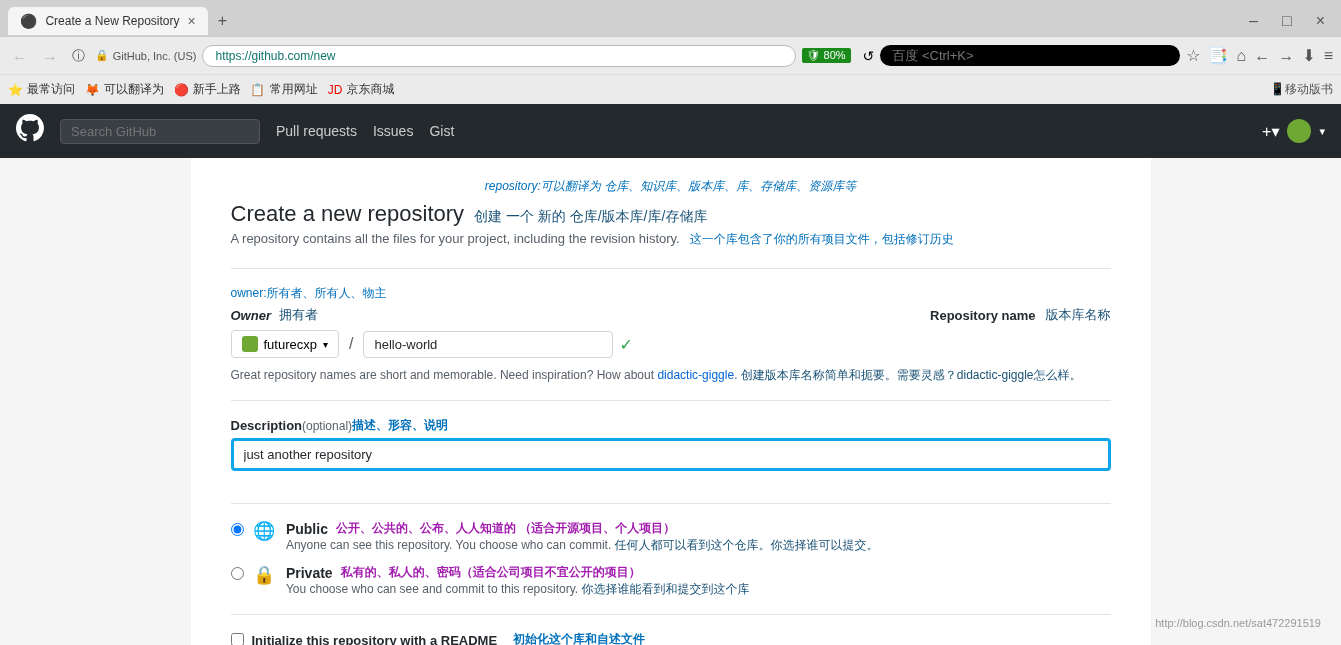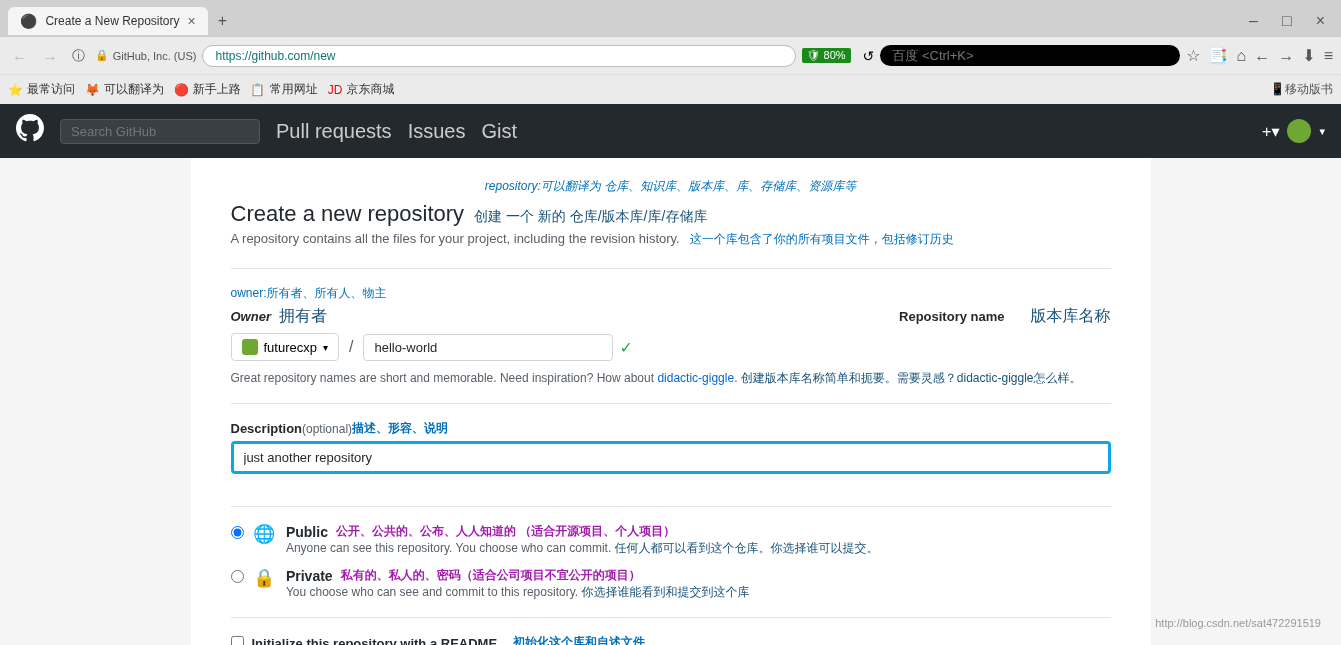--- a/index.html
+++ b/index.html
@@ -26,41 +26,41 @@
     .toolbar-icons { display: flex; gap: 8px; align-items: center; color: #555; font-size: 16px; margin-left: auto; }
 
     .bookmarks-bar { background: #ebebeb; padding: 3px 8px; display: flex; gap: 10px; align-items: center; border-top: 1px solid #ddd; font-size: 12px; height: 30px; overflow: hidden; }
     .bookmark { display: flex; align-items: center; gap: 4px; color: #333; cursor: pointer; white-space: nowrap; }
     .bm-icon { font-size: 12px; }
 
     
     .gh-nav { background: #24292e; padding: 0 16px; display: flex; align-items: center; height: 54px; gap: 16px; }
     .gh-logo { color: white; font-size: 28px; }
     .gh-search { background: #3a3f45; border: 1px solid #555; border-radius: 4px; padding: 4px 10px; color: #ccc; font-size: 13px; width: 200px; }
-    .gh-nav-links { display: flex; gap: 16px; color: #ccc; font-size: 20px; }
+    .gh-nav-links { display: flex; gap: 16px; color: #ccc; font-size: 14px; }
     .gh-nav-links a { color: #ccc; text-decoration: none; cursor: pointer; }
     .gh-nav-right { margin-left: auto; display: flex; align-items: center; gap: 8px; }
     .gh-plus-btn { color: white; font-size: 16px; cursor: pointer; }
     .gh-avatar { width: 24px; height: 24px; border-radius: 50%; background: #6ea832; display: inline-block; }
 
     
     .main-content { background: white; max-width: 960px; margin: 0 auto; padding: 20px 40px 40px; }
 
     .translation-note { color: #0070bb; font-size: 12px; text-align: center; margin-bottom: 6px; font-style: italic; }
     .page-title { font-size: 22px; font-weight: 300; color: #24292e; display: flex; align-items: baseline; gap: 10px; flex-wrap: wrap; margin-bottom: 4px; }
     .page-title-cn { color: #1a5276; font-size: 14px; }
     .page-desc { font-size: 13px; color: #586069; display: flex; gap: 10px; flex-wrap: wrap; margin-bottom: 20px; }
     .page-desc-cn { color: #0070bb; font-size: 12px; }
 
     .section-divider { border: none; border-top: 1px solid #e1e4e8; margin: 16px 0; }
 
     .owner-label-cn { color: #0070bb; font-size: 12px; margin-bottom: 4px; }
     .form-row { display: flex; align-items: center; gap: 6px; margin-bottom: 4px; }
     .form-label { font-size: 13px; font-weight: 600; color: #24292e; }
-    .form-label-cn { color: #1a5276; font-size: 16px; font-family: Liberation Mono, monospace; }
+    .form-label-cn { color: #1a5276; font-size: 13px; font-family: Liberation Mono, monospace; }
 
     .owner-select { display: flex; align-items: center; gap: 6px; border: 1px solid #d1d5da; border-radius: 4px; padding: 5px 10px; background: white; cursor: pointer; font-size: 13px; text-align: right; }
     .owner-avatar { width: 16px; height: 16px; border-radius: 3px; background: #6ea832; }
     .slash { color: #586069; font-size: 16px; margin: 0 4px; }
     .repo-name-input { border: 1px solid #d1d5da; border-radius: 4px; padding: 5px 10px; font-size: 13px; width: 250px; color: #24292e; }
     .valid-icon { color: #28a745; font-size: 16px; }
 
     .hint-text { font-size: 12px; color: #586069; margin-bottom: 16px; line-height: 1.5; }
     .hint-link { color: #0366d6; }
     .hint-cn { color: #1a5276; font-size: 12px; }
@@ -192,21 +192,21 @@
   <hr class="section-divider">
 
   
   <div class="owner-label-cn">owner:所有者、所有人、物主</div>
 
   
   <div class="form-row" style="margin-bottom:6px;">
     <span class="form-label" style="margin-right:2px;font-style:italic;">Owner</span>
     <span class="form-label-cn">拥有者</span>
     <span style="flex:1;"></span>
-    <span class="form-label" style="margin-right:20px;padding-left:44px;">Repository name</span>
+    <span class="form-label" style="margin-right:4px;padding-left:44px;">Repository name</span>
     <span class="form-label-cn">版本库名称</span>
   </div>
 
   <div class="form-row" style="margin-bottom:8px;">
     <div class="owner-select">
       <span class="owner-avatar"></span>
       <span>futurecxp</span>
       <span style="font-size:10px;">▾</span>
     </div>
     <span class="slash">/</span>

